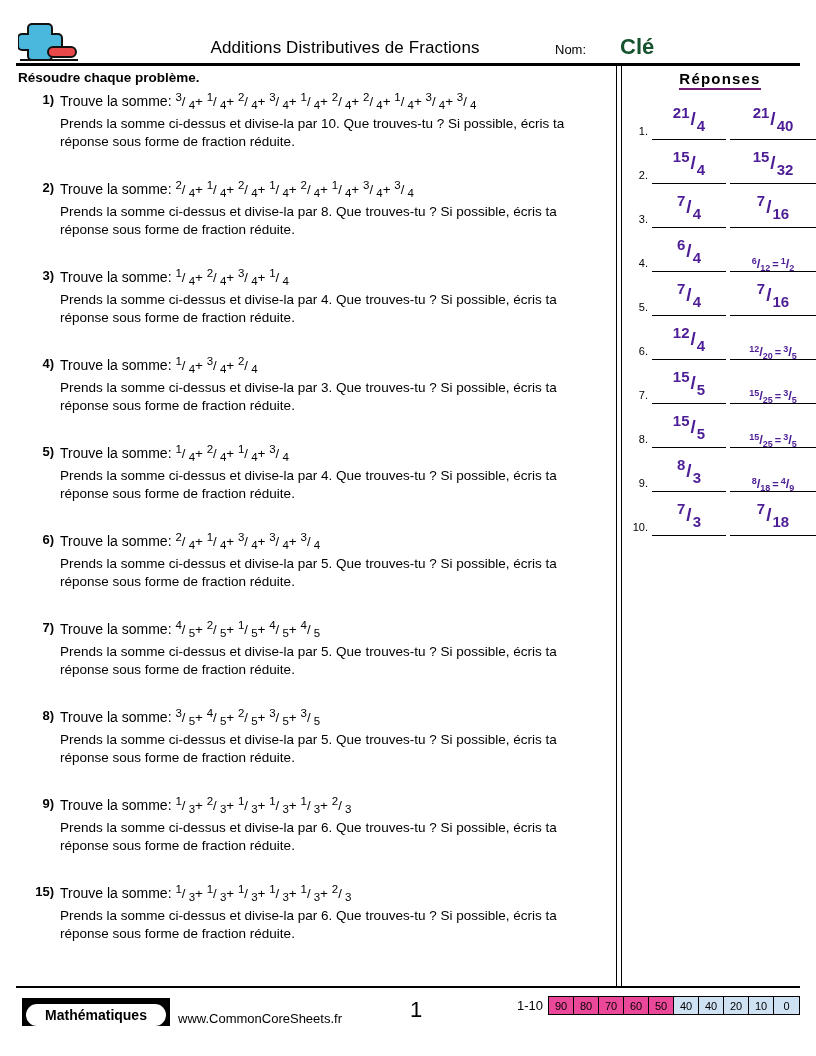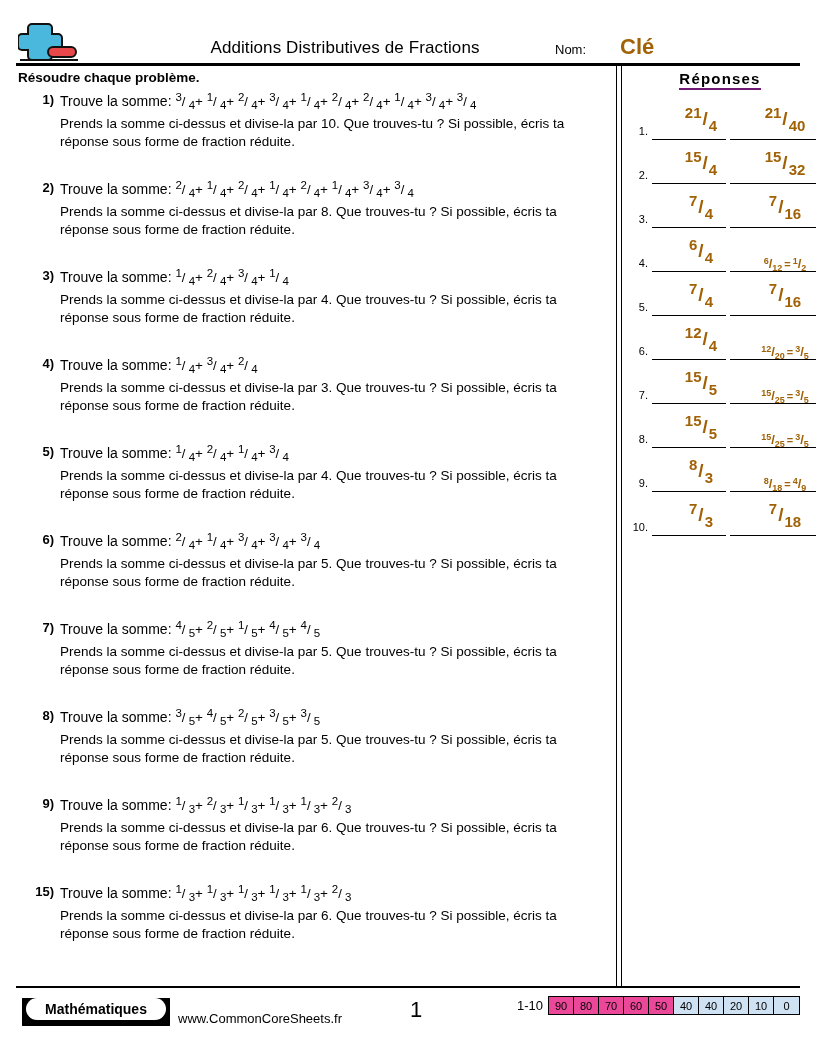--- a/index.html
+++ b/index.html
@@ -27,21 +27,21 @@
     text-align: center;
     font-size: 17px;
     letter-spacing: 0.1px;
   }
   #nom-label {
     position: absolute; left: 555px; top: 42px;
     font-size: 13px;
   }
   #cle {
     position: absolute; left: 620px; top: 34px;
-    font-size: 22px; font-weight: bold; color: #a16207;
+    font-size: 22px; font-weight: bold; color: #14532d;
   }
   #headrule {
     position: absolute; left: 16px; top: 63px; width: 784px; height: 3px;
     background: #000;
   }
 
   
   #instruction {
     position: absolute; left: 18px; top: 70px;
     font-size: 13.5px; font-weight: bold;
@@ -128,22 +128,22 @@
     width: 22px; text-align: right;
   }
   .arow .cell {
     position: absolute; bottom: 0px;
     height: 42px;
     border-bottom: 1.6px solid #000;
   }
   .arow .cellA { left: 26px;  width: 74px; }
   .arow .cellB { left: 104px; width: 86px; }
   .aval {
-    position: absolute; left: 12px; top: 0; width: 100%; height: 100%;
-    color: #a16207; font-weight: bold;
+    position: absolute; left: 0; top: 0; width: 100%; height: 100%;
+    color: #4c1d95; font-weight: bold;
   }
   
   .bigfrac {
     position: absolute; left: 50%; top: 50%;
     transform: translate(-50%, -52%);
     white-space: nowrap;
     line-height: 1;
   }
   .bigfrac .bn { font-size: 15px; position: relative; top: -7px; }
   .bigfrac .bs { font-size: 19px; position: relative; top: 0px; padding: 0 1px; }
@@ -163,21 +163,21 @@
 
   
   #footrule {
     position: absolute; left: 16px; top: 986px; width: 784px; height: 2px;
     background: #000;
   }
   #badge {
     position: absolute; left: 22px; top: 998px;
     width: 148px; height: 28px;
     background: #000;
-    display: flex; align-items: flex-start; justify-content: center;
+    display: flex; align-items: flex-end; justify-content: center;
   }
   #badge .pill {
     width: 140px; height: 22px;
     background: #fff;
     border-radius: 11px;
     display: flex; align-items: center; justify-content: center;
     font-size: 14px; font-weight: bold;
   }
   #site {
     position: absolute; left: 178px; top: 1011px;

